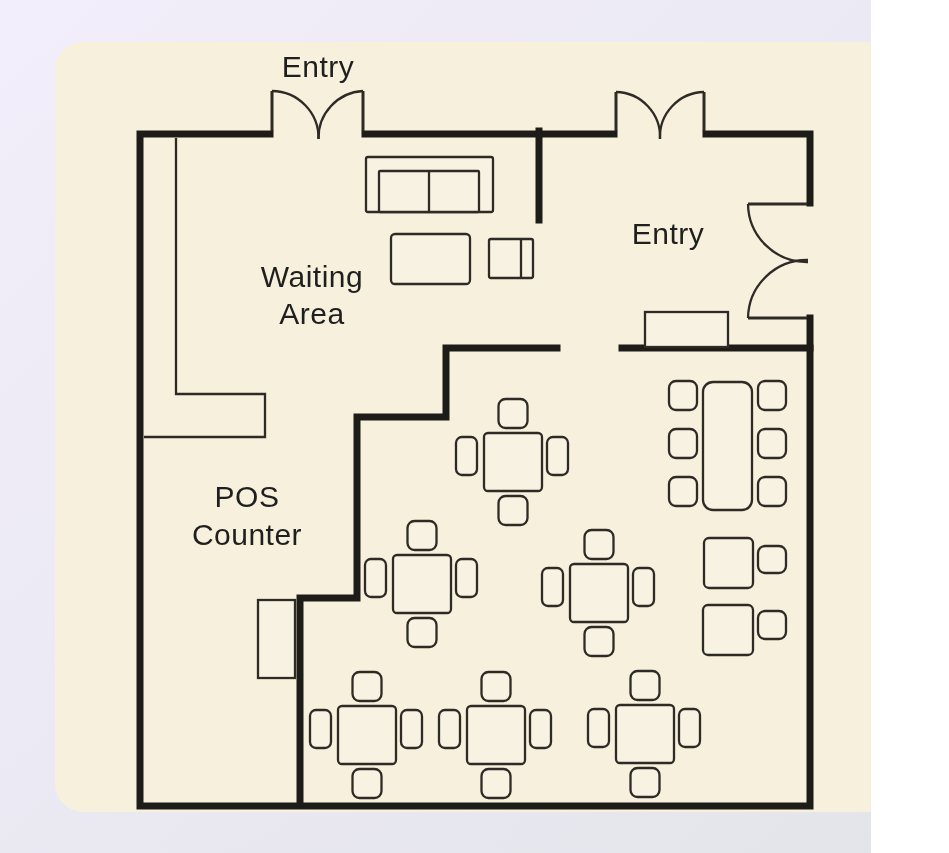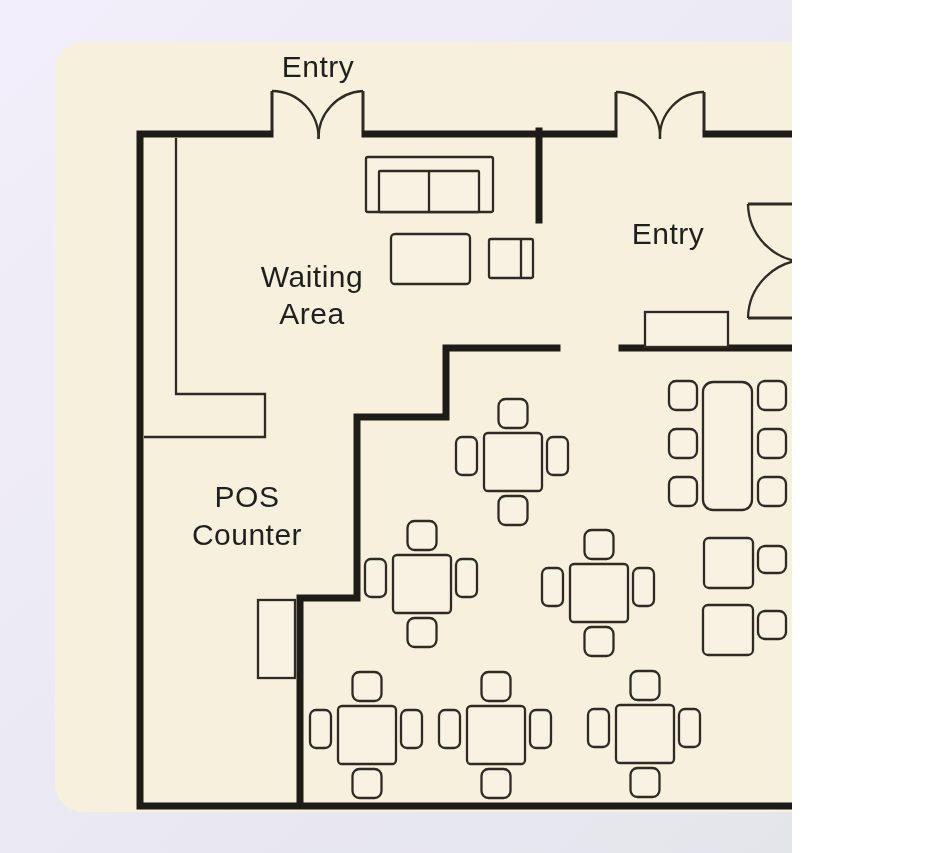--- a/index.html
+++ b/index.html
@@ -1,18 +1,18 @@
 <!DOCTYPE html>
 <html><head>
 <meta charset="utf-8">
 <style>
   html, body { margin: 0; padding: 0; }
   .stage {
     position: relative;
-    width: 792px;
+    width: 871px;
     height: 853px;
     overflow: hidden;
     font-family: "Liberation Sans", sans-serif;
   }
   .stage svg { position: absolute; left: 0; top: 0; display: block; }
   .walls { fill: none; stroke: #1e1c18; stroke-width: 7; stroke-linecap: square; stroke-linejoin: miter; }
   .furn  { stroke: #2e2b26; stroke-width: 2.3; }
   .furn rect { fill: #f7f2e1; }
   .furn path, .furn line { fill: none; }
   .leaf { stroke-width: 3; }

